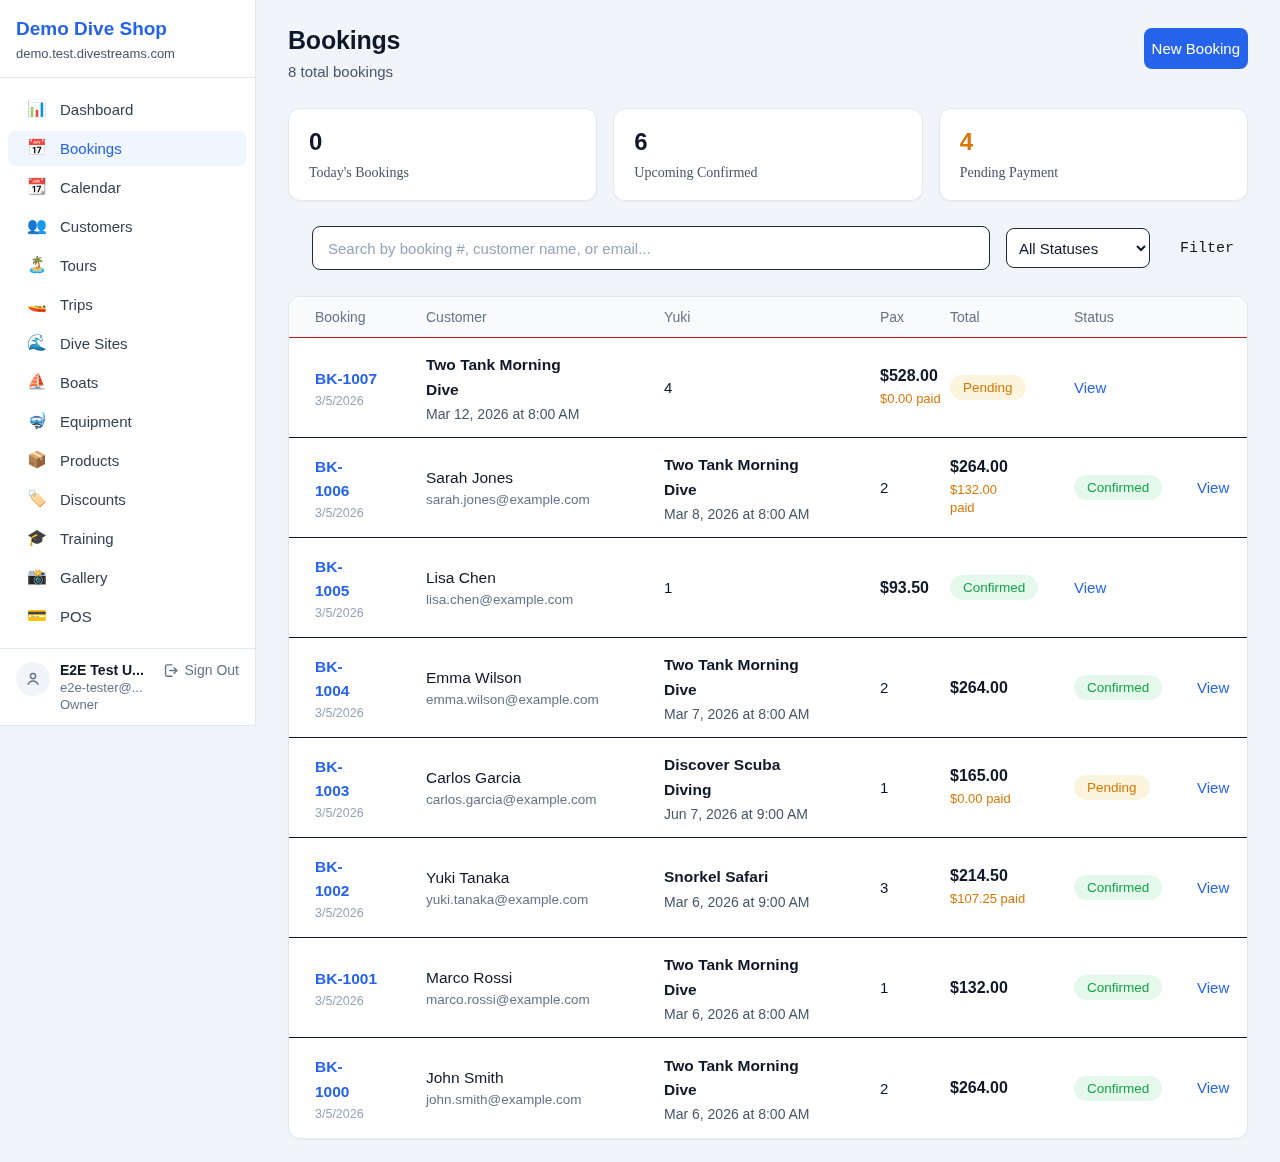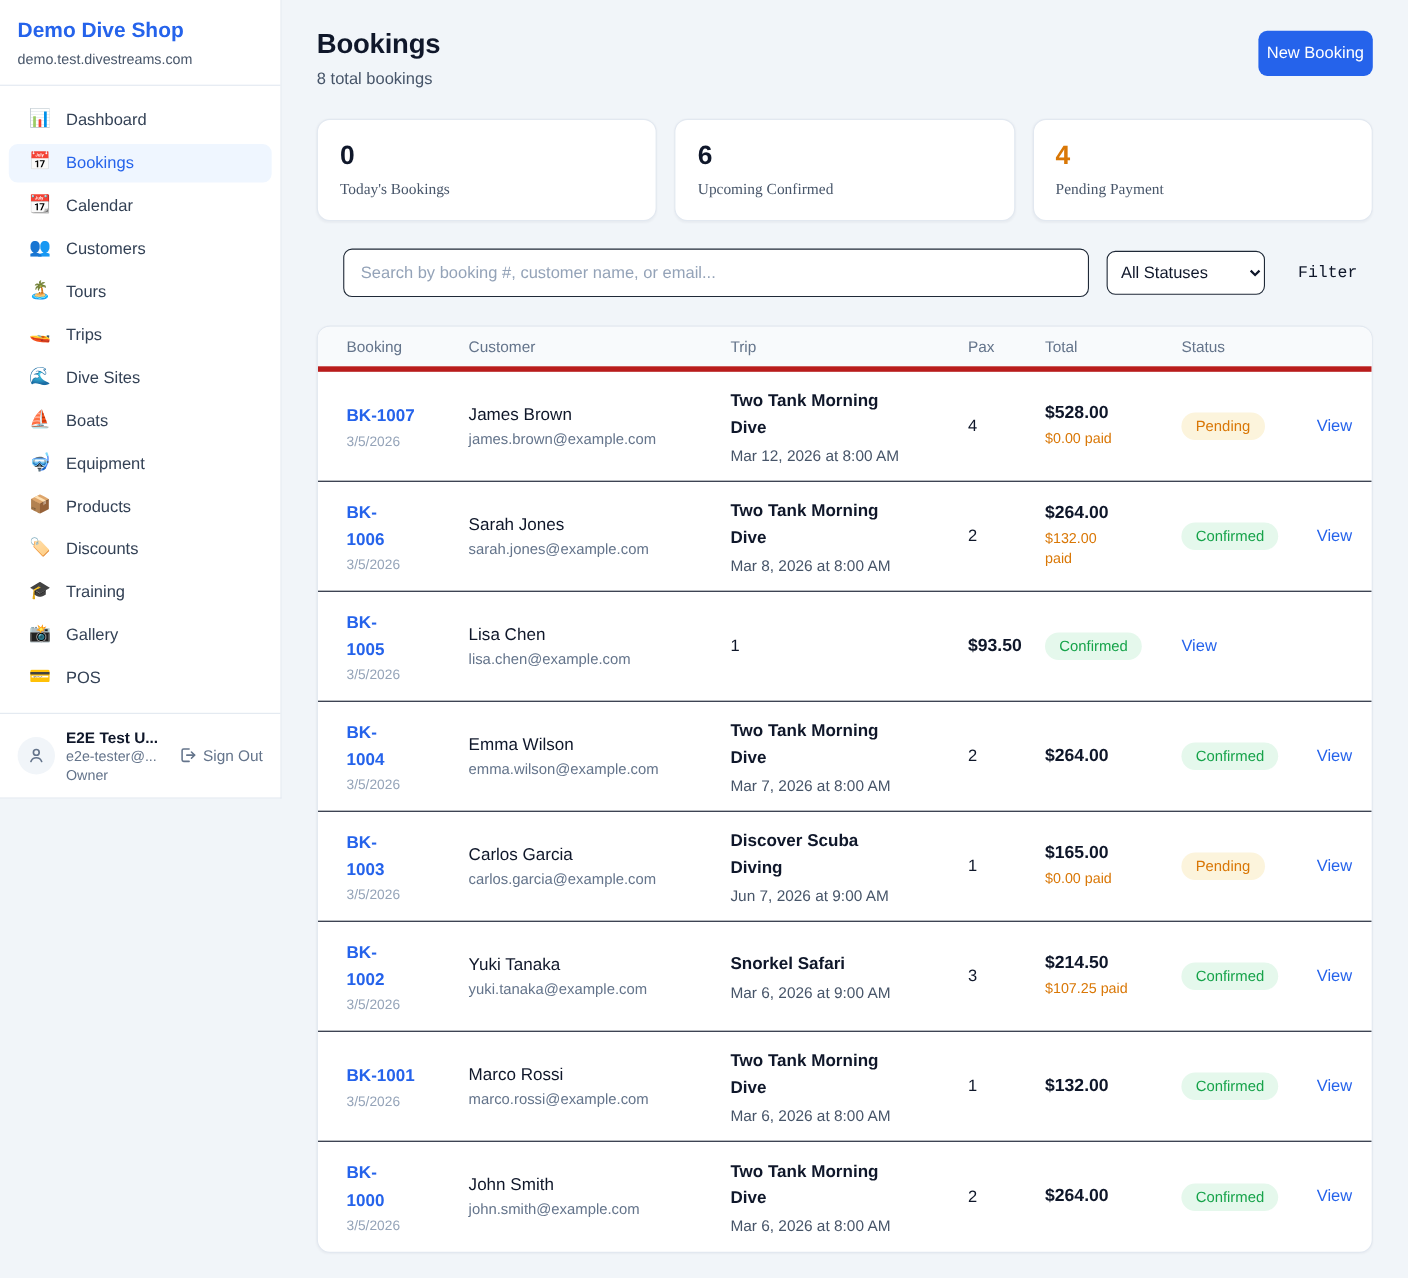--- a/index.html
+++ b/index.html
@@ -27,21 +27,21 @@
   .nav-item {
     display:flex; align-items:center; gap:13px;
     padding:9px 10px 9px 19px; margin-bottom:4px;
     border-radius:8px; font-size:15px; color:#334155; cursor:pointer;
   }
   .nav-item.active { background:#eff6ff; color:#2563eb; font-weight:500; }
   .nav-icon { width:20px; font-size:16px; line-height:1; text-align:center; flex:none; }
 
   .user-box {
     border-top:1px solid #e2e8f0;
-    padding:13px 16px; display:flex; align-items:center; gap:10px;
+    padding:13px 16px; display:flex; align-items:flex-start; gap:10px;
   }
   .avatar {
     width:34px; height:34px; border-radius:50%; background:#f1f5f9;
     display:flex; align-items:center; justify-content:center; flex:none;
   }
   .user-meta { min-width:0; }
   .user-name { font-size:14px; font-weight:bold; color:#0f172a; white-space:nowrap; }
   .user-email, .user-role { font-size:13px; color:#64748b; margin-top:2px; white-space:nowrap; }
   .signout {
     margin-left:auto; display:flex; align-items:center; gap:6px;
@@ -94,21 +94,21 @@
     box-shadow:0 1px 2px rgba(15,23,42,0.04);
   }
   .thead, .trow {
     display:grid;
     grid-template-columns:111px 238px 216px 70px 124px 123px 1fr;
     padding:0 12px 0 26px;
   }
   .thead {
     background:#f8fafc; height:41px; align-items:center;
     color:#64748b; font-size:14px;
-    border-bottom:5px solid #b91c1c;
+    border-bottom:1px solid #b91c1c;
   }
   .trow { min-height:100px; align-items:center; border-bottom:1px solid #0f172a; padding-top:14px; padding-bottom:14px; }
   .trow:last-child { border-bottom:none; }
 
   .bk-id { color:#2563eb; font-weight:bold; font-size:15.5px; white-space:pre-line; line-height:1.55; cursor:pointer; }
   .bk-date { color:#94a3b8; font-size:12.5px; margin-top:3px; }
   .cust-name { font-size:15.5px; color:#0f172a; }
   .cust-email { font-size:13.5px; color:#64748b; margin-top:5px; }
   .trip-cell { padding-right:14px; }
   .trip-title { font-size:15.5px; font-weight:bold; white-space:pre-line; line-height:1.55; }
@@ -247,36 +247,32 @@
       <select class="status-select">
         <option>All Statuses</option>
       </select>
       <button class="filter-btn">Filter</button>
     </div>
 
     <div class="table-card">
       <div class="thead">
         <div>Booking</div>
         <div>Customer</div>
-        <div>Trip</div>
+        <div>Yuki</div>
         <div>Pax</div>
         <div>Total</div>
         <div>Status</div>
         <div></div>
       </div>
       <div id="table-body">
         <div class="trow">
           <div>
             <div class="bk-id">BK-1007</div>
             <div class="bk-date">3/5/2026</div>
           </div>
-          <div>
-            <div class="cust-name">James Brown</div>
-            <div class="cust-email">james.brown@example.com</div>
-          </div>
           <div class="trip-cell">
             <div class="trip-title">Two Tank Morning
 Dive</div>
             <div class="trip-date">Mar 12, 2026 at 8:00 AM</div>
           </div>
           <div class="pax">4</div>
           <div>
             <div class="total-amt">$528.00</div>
             <div class="total-paid">$0.00 paid</div>
           </div>

